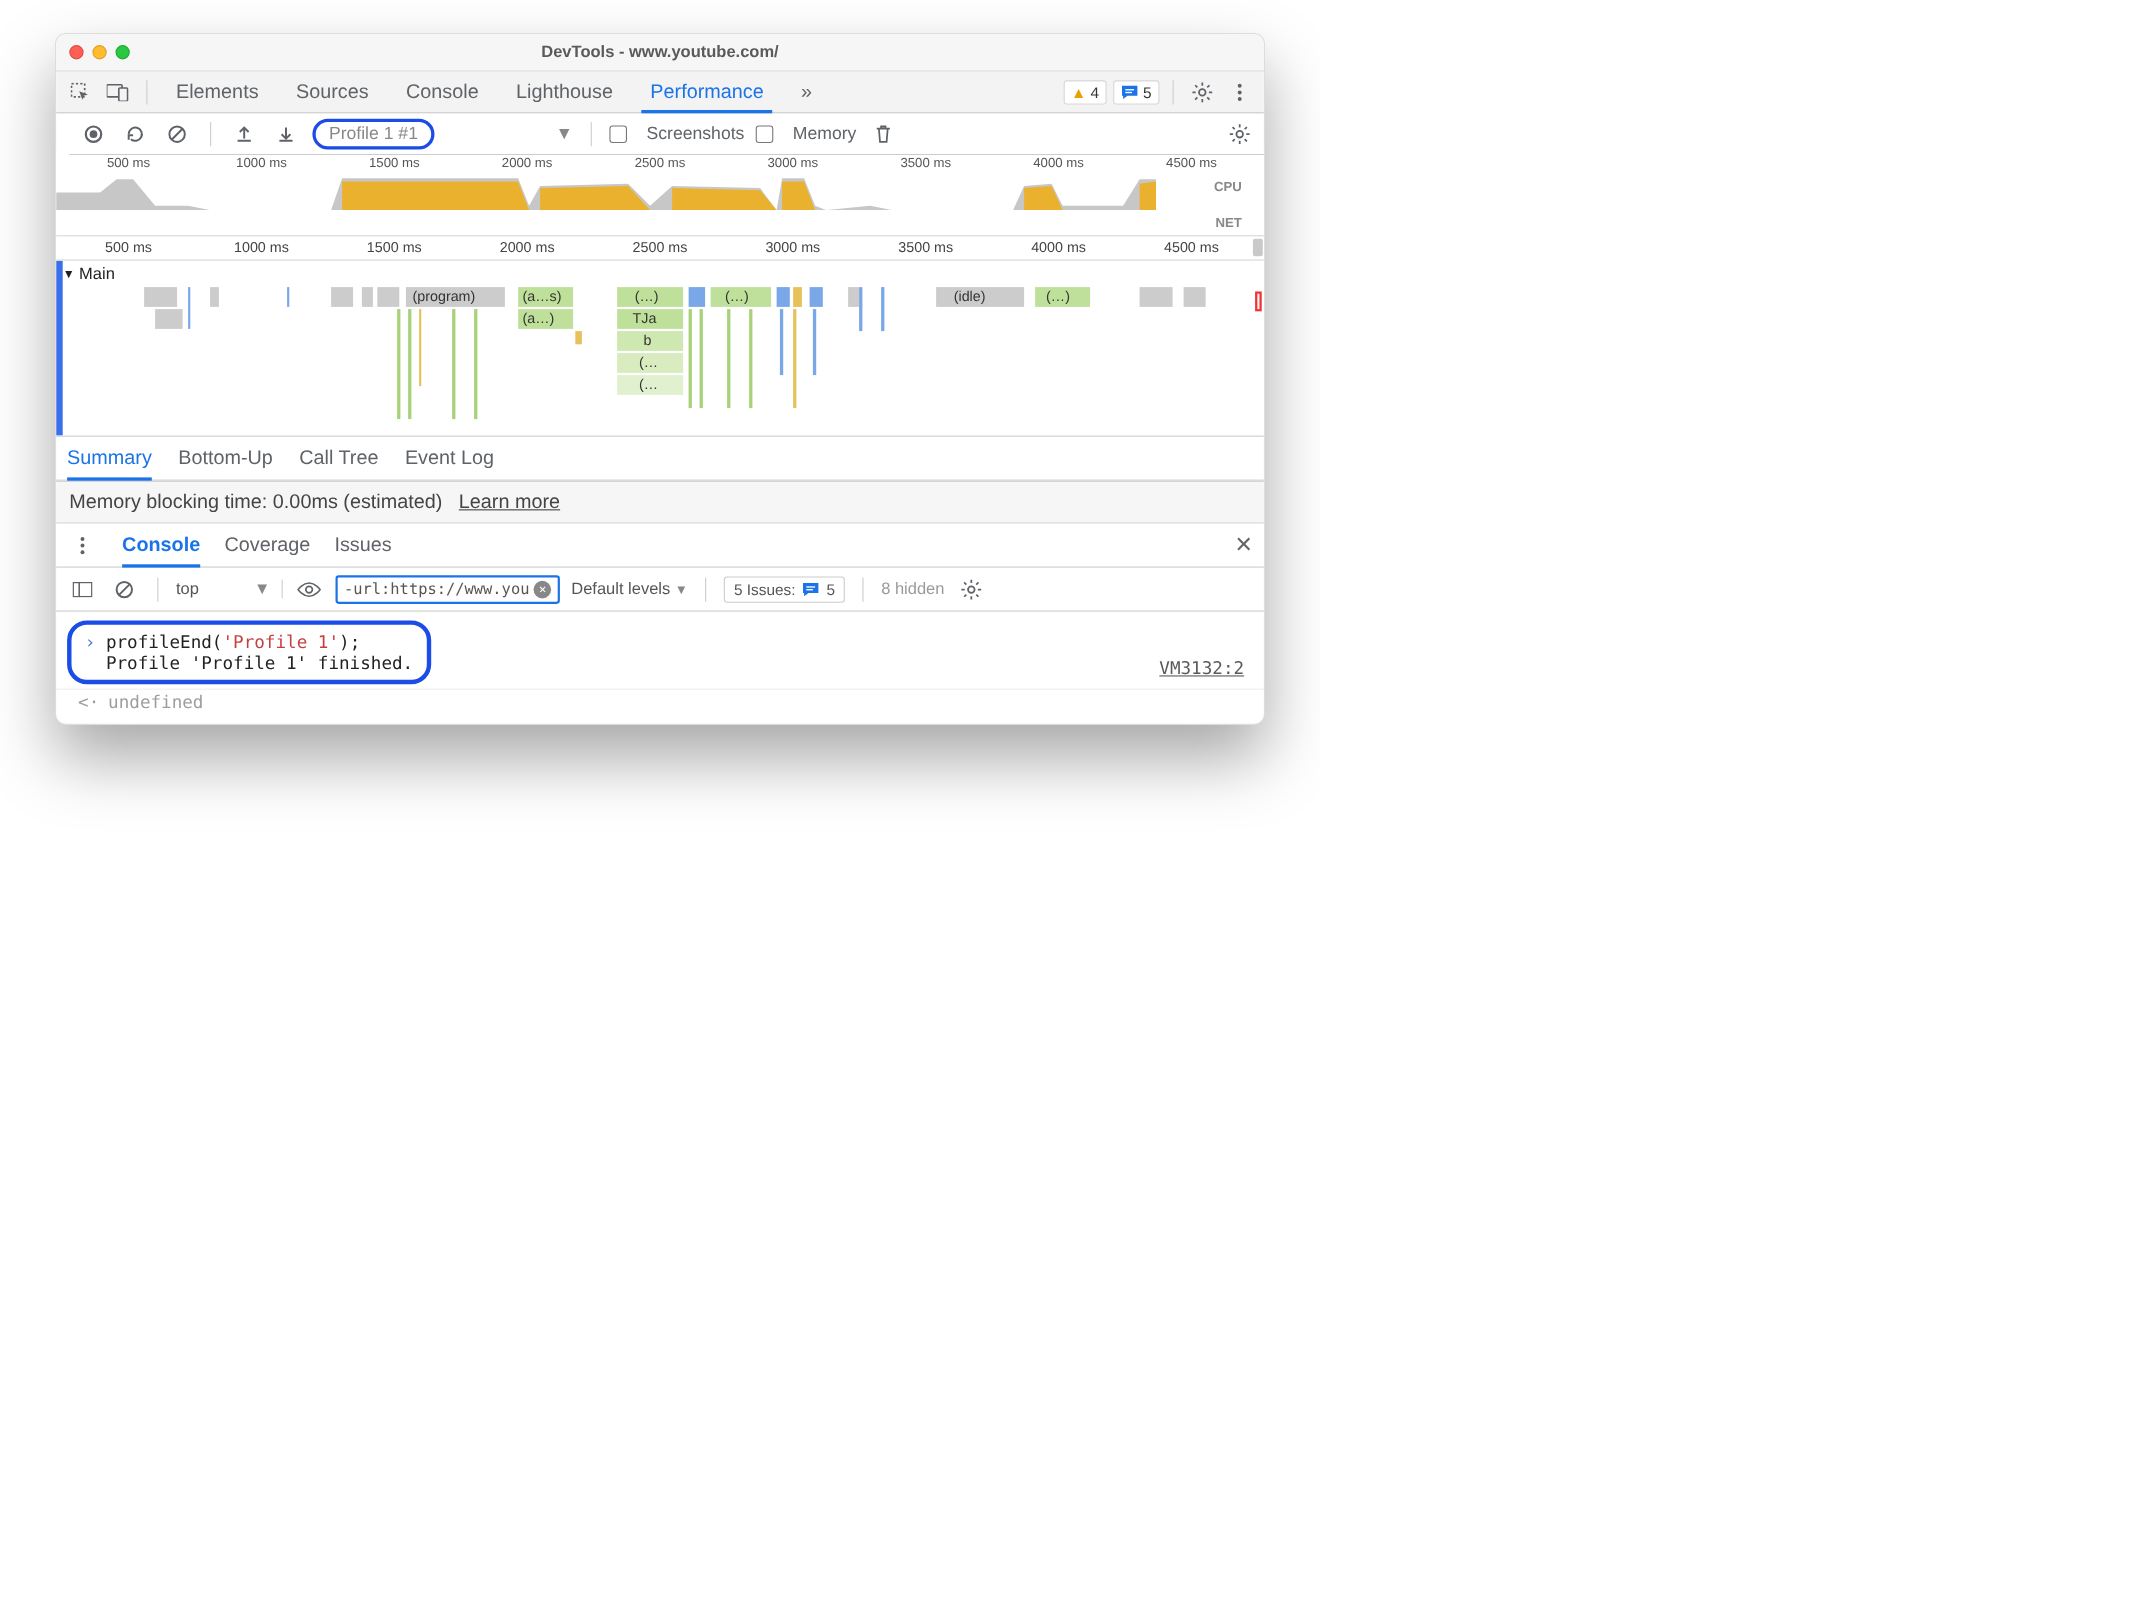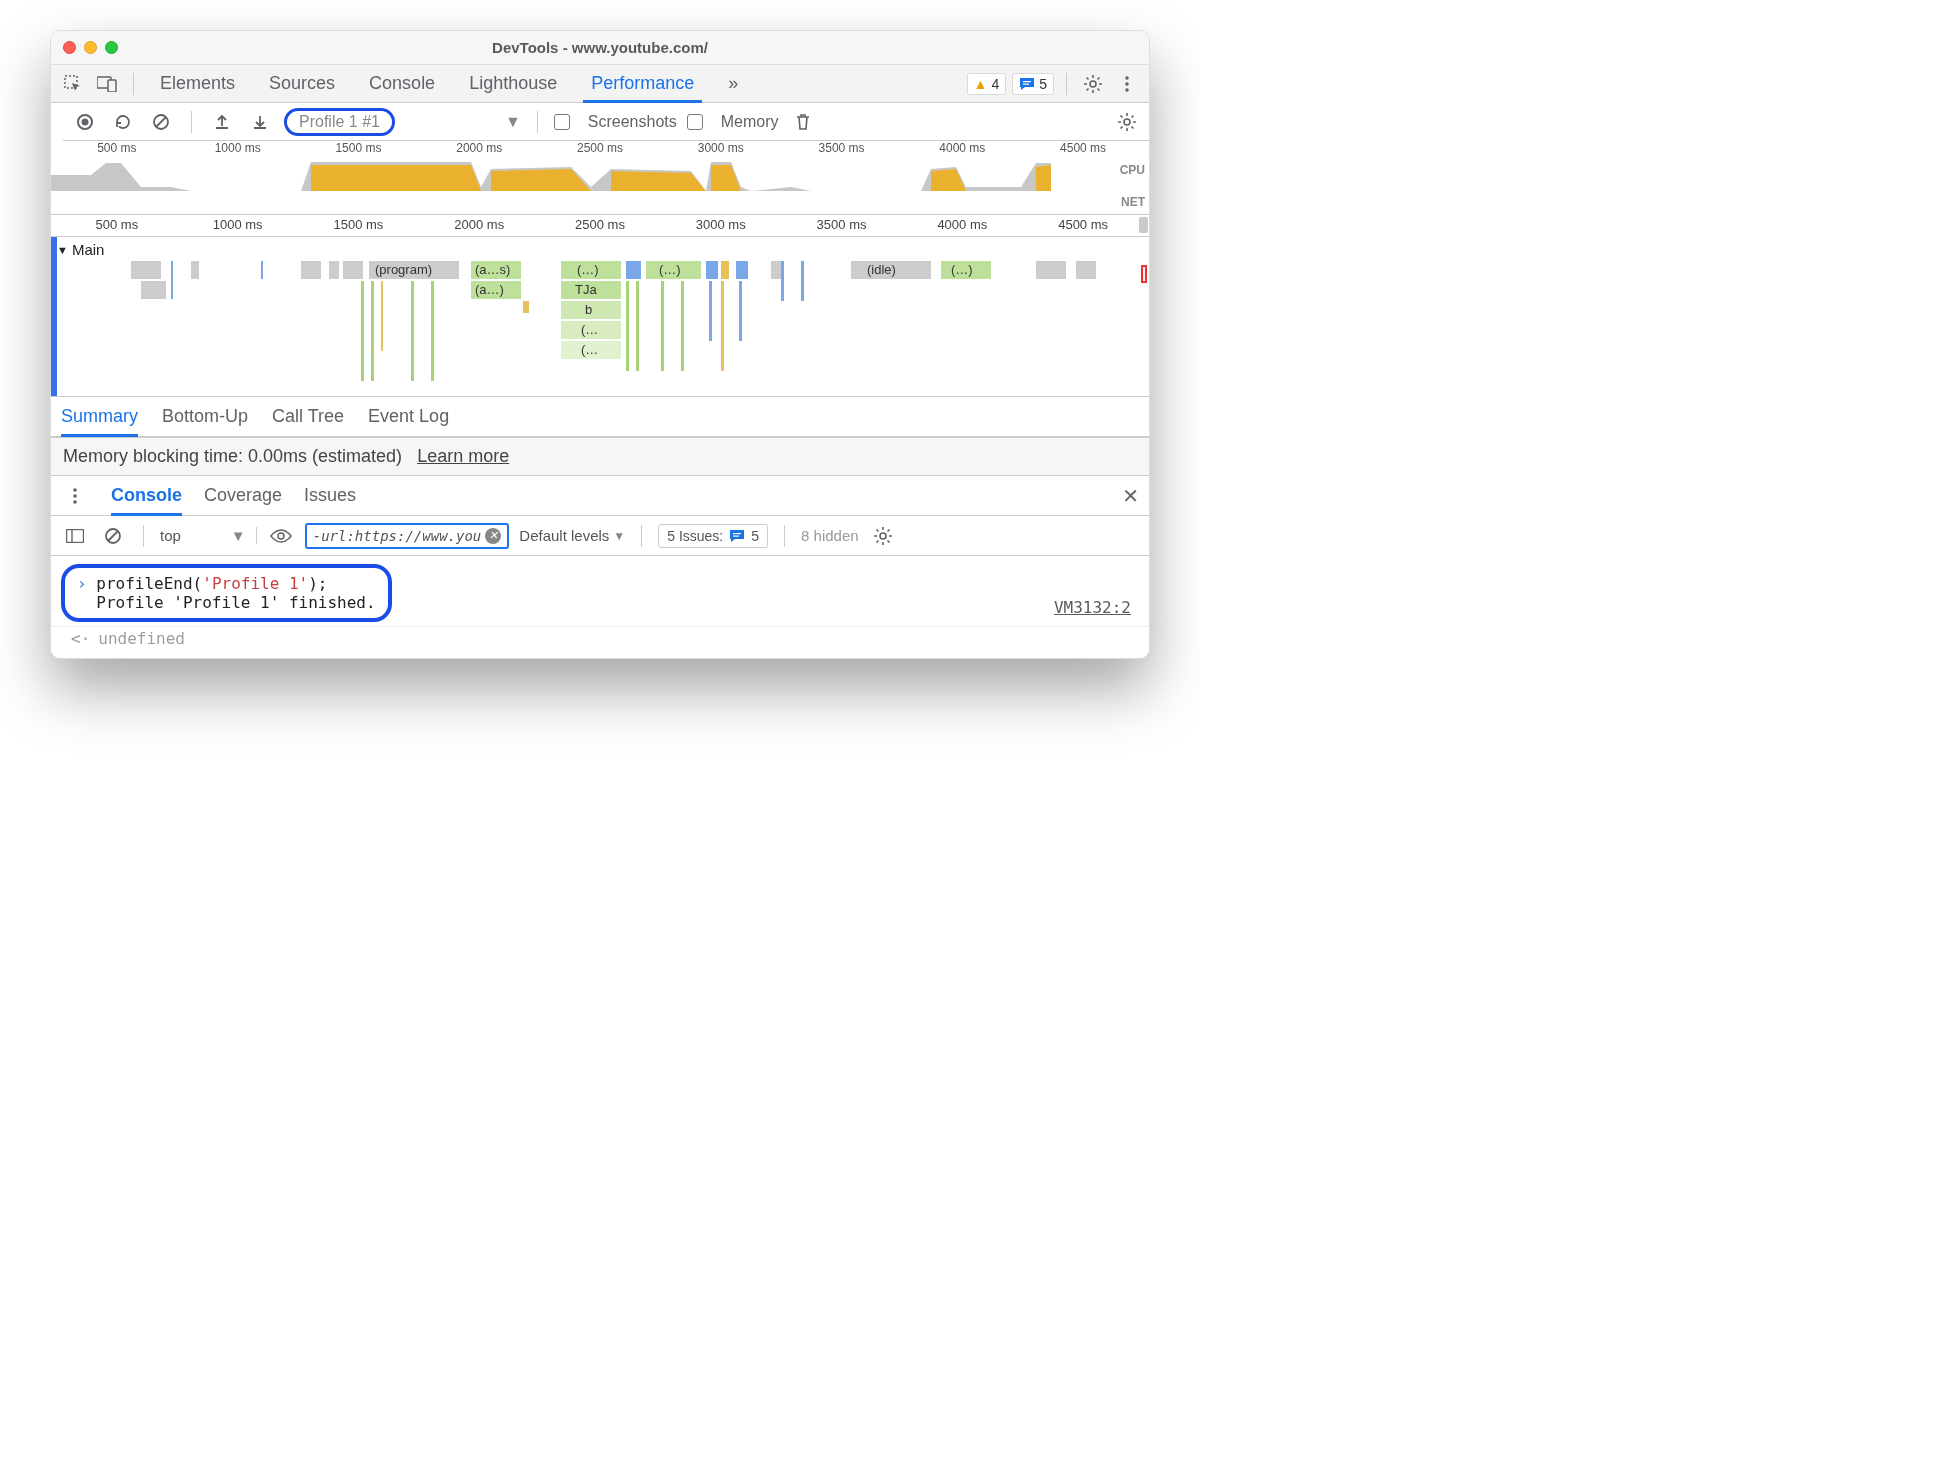--- a/index.html
+++ b/index.html
@@ -110,21 +110,21 @@
     border-bottom:1px solid #ccc;
     position:relative;
     background:#fff;
   }
   .ruler {
     position:absolute; top:0; left:0; right:0; height:18px;
     font-size:12px; color:#555;
   }
   .ruler .tick { position:absolute; top:0; transform:translateX(-50%); }
   .cpu-label, .net-label {
-    position:absolute; right:4px;
+    position:absolute; right:20px;
     font-size:12px; font-weight:700; color:#888;
   }
   .cpu-label { top:22px; }
   .net-label { top:54px; }
   .ov-svg { position:absolute; top:16px; left:0; right:28px; height:34px; }
 
   
   .detail-ruler {
     height:22px;
     border-bottom:1px solid #ccc;
@@ -221,21 +221,20 @@
     padding-right:10px;
   }
   .filter-box {
     border:2px solid #1a73e8;
     border-radius:3px;
     padding:3px 6px;
     display:flex; align-items:center; gap:4px;
     font-family: Menlo, monospace;
     font-size:14px;
     min-width:180px;
-    font-style:italic;
   }
   .filter-box .clear { background:#888; color:#fff; border-radius:50%; width:16px; height:16px; display:flex; align-items:center; justify-content:center; font-size:11px;}
   .hidden-count { color:#9a9a9a; }
   .issues-pill { border:1px solid #ccc; border-radius:3px; padding:3px 8px; display:flex; align-items:center; gap:6px; font-size:14px; background:#fff;}
 
   
   .console-body {
     font-family: Menlo, Consolas, monospace;
     font-size:16px;
     padding:4px 0 8px;

